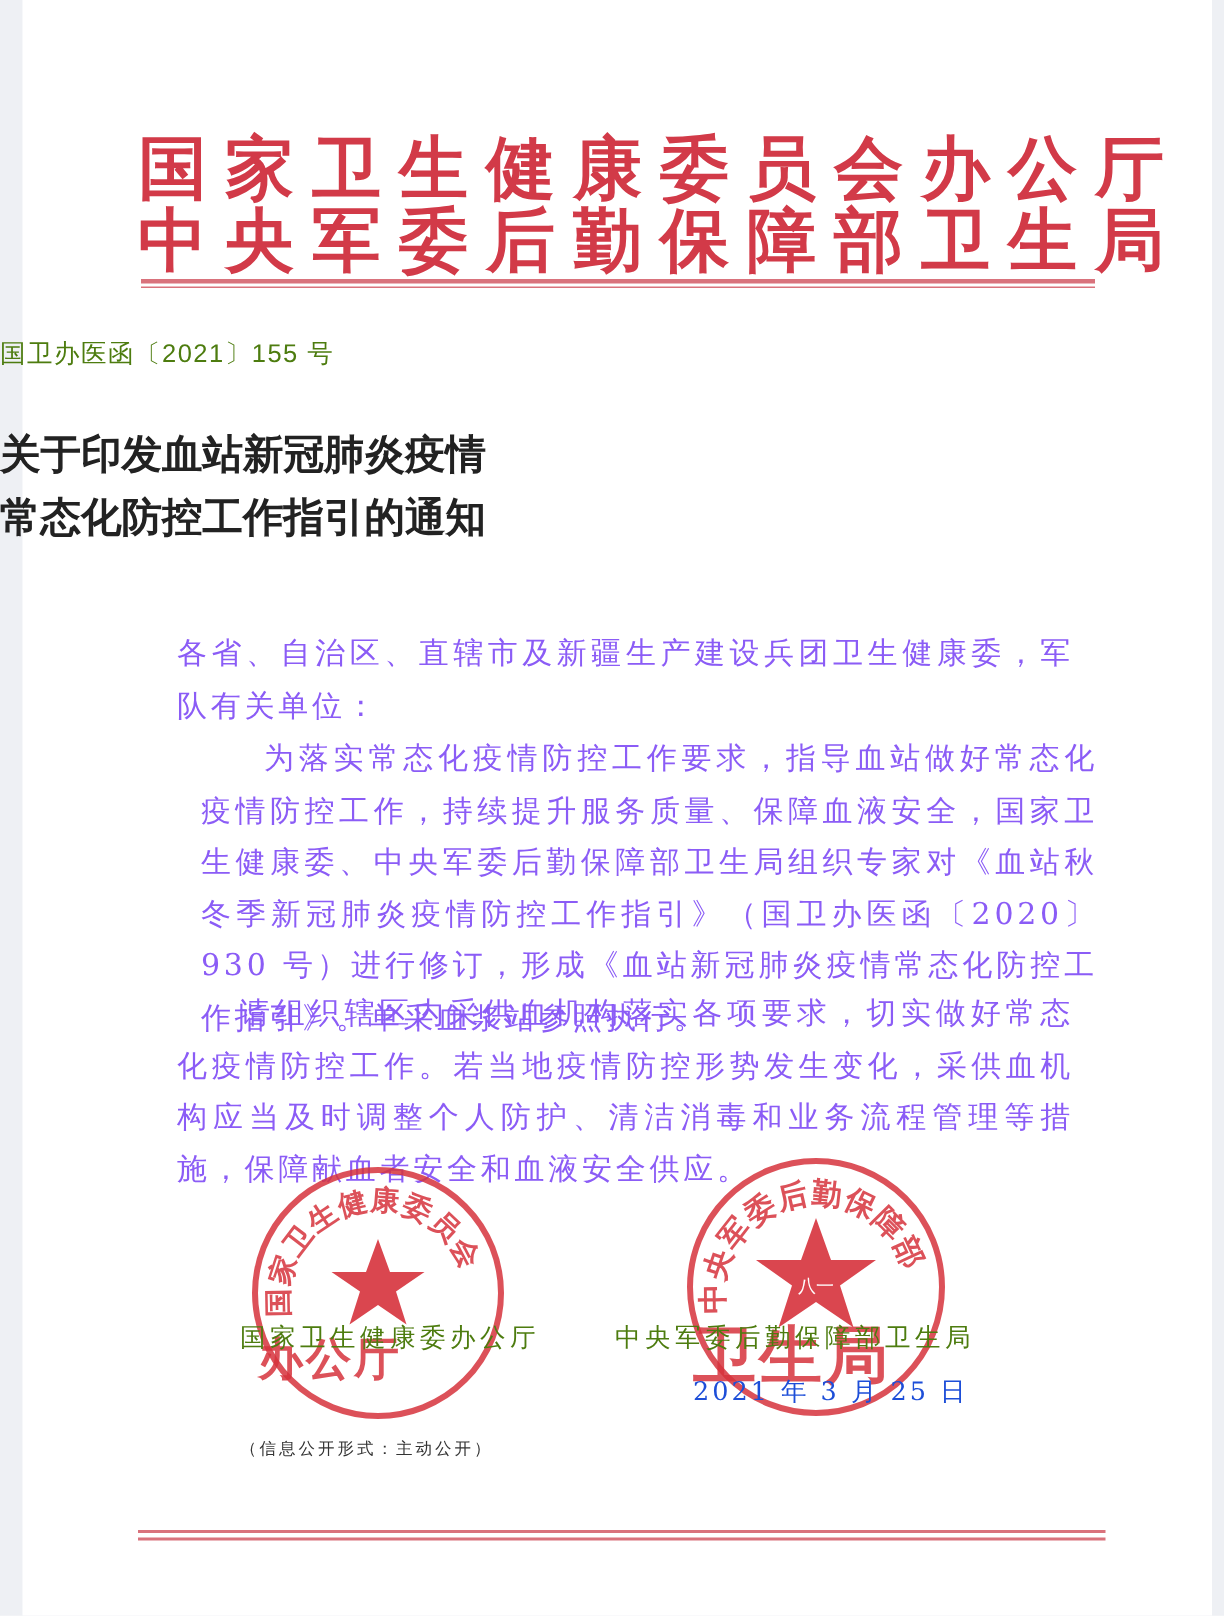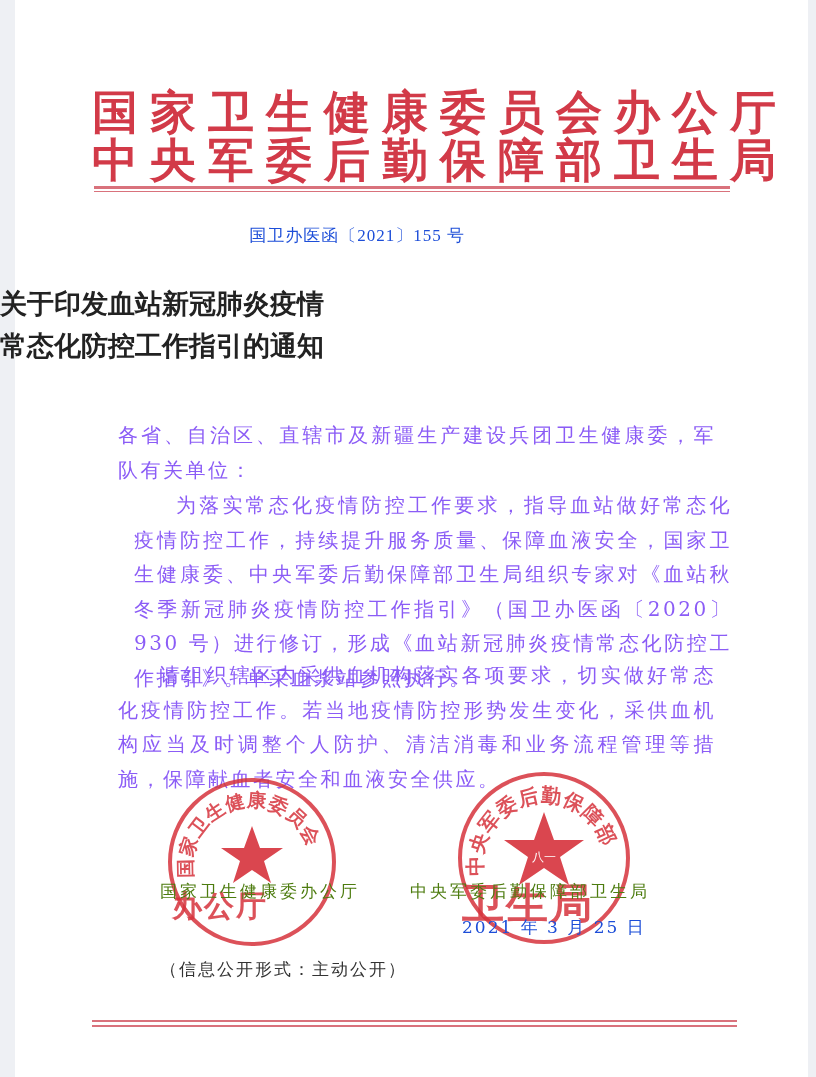--- a/index.html
+++ b/index.html
@@ -41,24 +41,24 @@
     .rule.top1 { top: 186px; height: 3px; }
     .rule.top2 { top: 191px; height: 1px; }
     .rule.bot1 { top: 1020px; height: 2px; left: 92px; width: 645px; }
     .rule.bot2 { top: 1025px; height: 2px; left: 92px; width: 645px; }
 
     .doc-number {
       position: absolute;
       top: 224px;
       left: 0;
       width: 714px;
-      text-align: center;
-      font-family: Liberation Serif, serif;
+      text-align: left;
+      font-family: Liberation Sans, sans-serif;
       font-size: 17px;
-      color: #1d4ed8;
+      color: #4d7c0f;
       letter-spacing: 1px;
     }
     .doc-title {
       position: absolute;
       top: 283px;
       left: 0;
       width: 816px;
       font-family: "DejaVu Sans", "Liberation Sans", sans-serif;
       font-weight: bold;
       font-size: 27px;
@@ -101,21 +101,21 @@
       font-size: 17px;
       color: #1d4ed8;
       letter-spacing: 2px;
       white-space: nowrap;
     }
     .disclosure {
       position: absolute;
       top: 958px;
       left: 160px;
       font-family: "DejaVu Serif", "Liberation Serif", serif;
-      font-size: 17px;
+      font-size: 11px;
       color: #333;
       letter-spacing: 2px;
       white-space: nowrap;
     }
 
     .stamp {
       position: absolute;
       border-radius: 50%;
       border: 4px solid rgba(214, 50, 60, 0.85);
       box-sizing: border-box;

